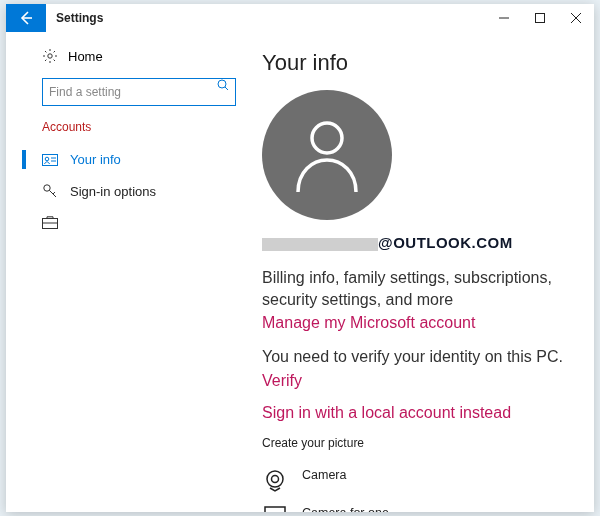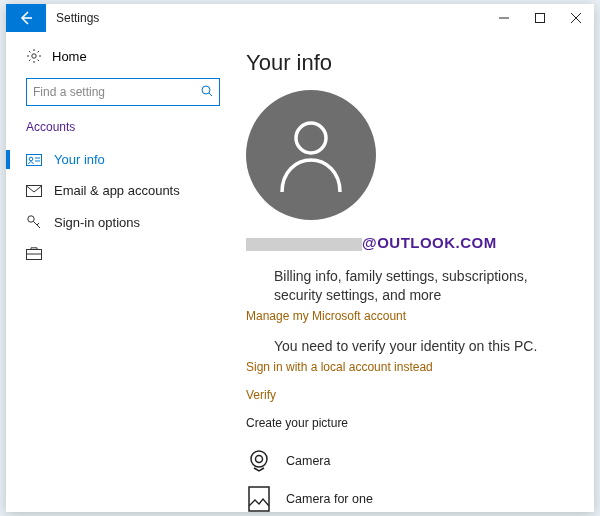--- a/index.html
+++ b/index.html
@@ -1,43 +1,43 @@
 <!DOCTYPE html>
 <html><head>
 <meta charset="utf-8">
 <style>
 * { box-sizing: border-box; margin: 0; padding: 0; font-family: "Segoe UI", Arial, sans-serif; }
 body { background: #e8f0f5; width: 600px; height: 516px; overflow: hidden; }
 .window { width: 588px; height: 508px; margin: 4px auto; background: #fff; box-shadow: 0 2px 12px rgba(0,0,0,.2); display: flex; flex-direction: column; }
 .titlebar { height: 28px; display: flex; align-items: center; background: #fff; }
 .back-btn { width: 40px; height: 28px; background: #0078d7; display: flex; align-items: center; justify-content: center; }
-.title { font-size: 12px; margin-left: 10px; color: #222; }
+.title { font-size: 12px; margin-left: 10px; color: #222; font-weight: bold; }
 .win-controls { margin-left: auto; display: flex; }
 .win-btn { width: 36px; height: 28px; display: flex; align-items: center; justify-content: center; font-size: 11px; color: #333; }
-.content { flex: 1; display: flex; overflow: hidden; }
+.content { flex: 1; display: flex; overflow: hidden; padding-left: 16px; }
 .sidebar { width: 210px; padding: 10px 0 10px 20px; font-size: 13px; }
 .home-row { display: flex; align-items: center; gap: 10px; padding: 6px 0; margin-bottom: 8px; }
-.search-box { width: 194px; height: 28px; border: 1px solid #0078d7; display: flex; align-items: center; padding: 0 6px; margin-bottom: 14px; }
+.search-box { width: 194px; height: 28px; border: 1px solid #0078d7; display: flex; padding: 0 6px; margin-bottom: 14px; }
 .search-input { border: none; outline: none; flex: 1; font-size: 12px; color: #777; }
 .search-input::placeholder { color: #888; }
 .search-ic { color: #0078d7; font-size: 12px; }
-.section-label { font-size: 12px; color: #4c1d95; margin-bottom: 10px; }
+.section-label { font-size: 12px; color: #b91c1c; margin-bottom: 10px; }
 .nav-item { display: flex; align-items: center; gap: 12px; padding: 8px 0; font-size: 13px; color: #222; position: relative; }
 .nav-item.active { color: #0078d7; }
 .nav-item.active::before { content: ""; position: absolute; left: -20px; top: 6px; bottom: 6px; width: 4px; background: #0078d7; }
 .nav-icon { width: 16px; display: flex; align-items: center; justify-content: center; }
 .main { flex: 1; padding: 18px 24px 0 30px; overflow-y: auto; font-size: 12.5px; color: #222; }
 .page-title { font-size: 22px; font-weight: 400; margin-bottom: 14px; }
 .avatar { width: 130px; height: 130px; border-radius: 50%; background: #6e6e6e; display: flex; align-items: center; justify-content: center; margin-bottom: 14px; }
-.email-row { font-size: 15px; font-weight: 700; color: #4c1d95; margin-bottom: 16px; letter-spacing: .5px; }
+.email-row { font-size: 15px; font-weight: 700; color: #0f172a; margin-bottom: 16px; letter-spacing: .5px; }
 .redacted { display: inline-block; width: 116px; height: 13px; background: #cfcfcf; vertical-align: middle; }
-.desc { font-size: 14px; color: #333; line-height: 1.35; margin-bottom: 4px; margin-left: 28px; }
-.link { color: #a16207; font-size: 12px; margin-bottom: 14px; display: block; }
+.desc { font-size: 16px; color: #333; line-height: 1.35; margin-bottom: 4px; }
+.link { color: #be185d; font-size: 16px; margin-bottom: 14px; display: block; }
 .subhead { font-size: 12px; font-weight: 400; margin: 10px 0 12px; }
-.opt-row { display: flex; align-items: center; gap: 14px; padding: 6px 0; }
+.opt-row { display: flex; gap: 14px; padding: 6px 0; }
 .opt-icon { width: 26px; height: 26px; display: flex; align-items: center; justify-content: center; }
 .main::-webkit-scrollbar { width: 14px; }
 .main::-webkit-scrollbar-thumb { background: #c8c8c8; }
 .main::-webkit-scrollbar-track { background: #f0f0f0; }
 </style>
 </head>
 <body>
 
 <div class="window">
   <div class="titlebar">
@@ -99,29 +99,20 @@
               <circle cx="5" cy="6" r="1.8" stroke="#0078d7" fill="none"></circle>
               <path d="M2.5 11c.6-1.5 1.8-2.2 2.5-2.2s1.9.7 2.5 2.2" stroke="#0078d7" fill="none"></path>
               <line x1="9" y1="5" x2="14" y2="5" stroke="#0078d7"></line>
               <line x1="9" y1="8" x2="14" y2="8" stroke="#0078d7"></line>
             </svg>
           </span>
         <span>Your info</span>
       </div>
       <div class="nav-item">
         <span class="nav-icon">
-            <svg width="16" height="12" viewBox="0 0 16 12">
-              <rect x="0.5" y="0.5" width="15" height="11" stroke="#333" fill="none"></rect>
-              <path d="M0.5 1 8 7l7.5-6" stroke="#333" fill="none"></path>
-            </svg>
-          </span>
-        <span>Email &amp; app accounts</span>
-      </div>
-      <div class="nav-item">
-        <span class="nav-icon">
             <svg width="16" height="16" viewBox="0 0 16 16">
               <circle cx="5" cy="5" r="3.2" stroke="#333" fill="none"></circle>
               <line x1="7.3" y1="7.3" x2="14" y2="14" stroke="#333"></line>
               <line x1="11" y1="11" x2="13" y2="9" stroke="#333"></line>
             </svg>
           </span>
         <span>Sign-in options</span>
       </div>
       <div class="nav-item">
         <span class="nav-icon">
@@ -141,22 +132,22 @@
             <circle cx="35" cy="22" r="15" stroke="#fff" stroke-width="3.5" fill="none"></circle>
             <path d="M6 76c0-20 14-32 29-32s29 12 29 32" stroke="#fff" stroke-width="3.5" fill="none"></path>
           </svg>
       </div>
       <div class="email-row">
         <span class="redacted"></span><span>@OUTLOOK.COM</span>
       </div>
       <div class="desc">Billing info, family settings, subscriptions, security settings, and more</div>
       <a class="link">Manage my Microsoft account</a>
       <div class="desc">You need to verify your identity on this PC.</div>
+      <a class="link">Verify</a>
       <a class="link">Sign in with a local account instead</a>
-      <a class="link">Verify</a>
       <div class="subhead">Create your picture</div>
       <div class="opt-row">
         <span class="opt-icon">
             <svg width="24" height="24" viewBox="0 0 24 24">
               <circle cx="12" cy="10" r="8" stroke="#222" fill="none" stroke-width="1.5"></circle>
               <circle cx="12" cy="10" r="3.5" stroke="#222" fill="none" stroke-width="1.5"></circle>
               <path d="M7 19l5 3 5-3" stroke="#222" fill="none" stroke-width="1.5"></path>
             </svg>
           </span>
         <span>Camera</span>

